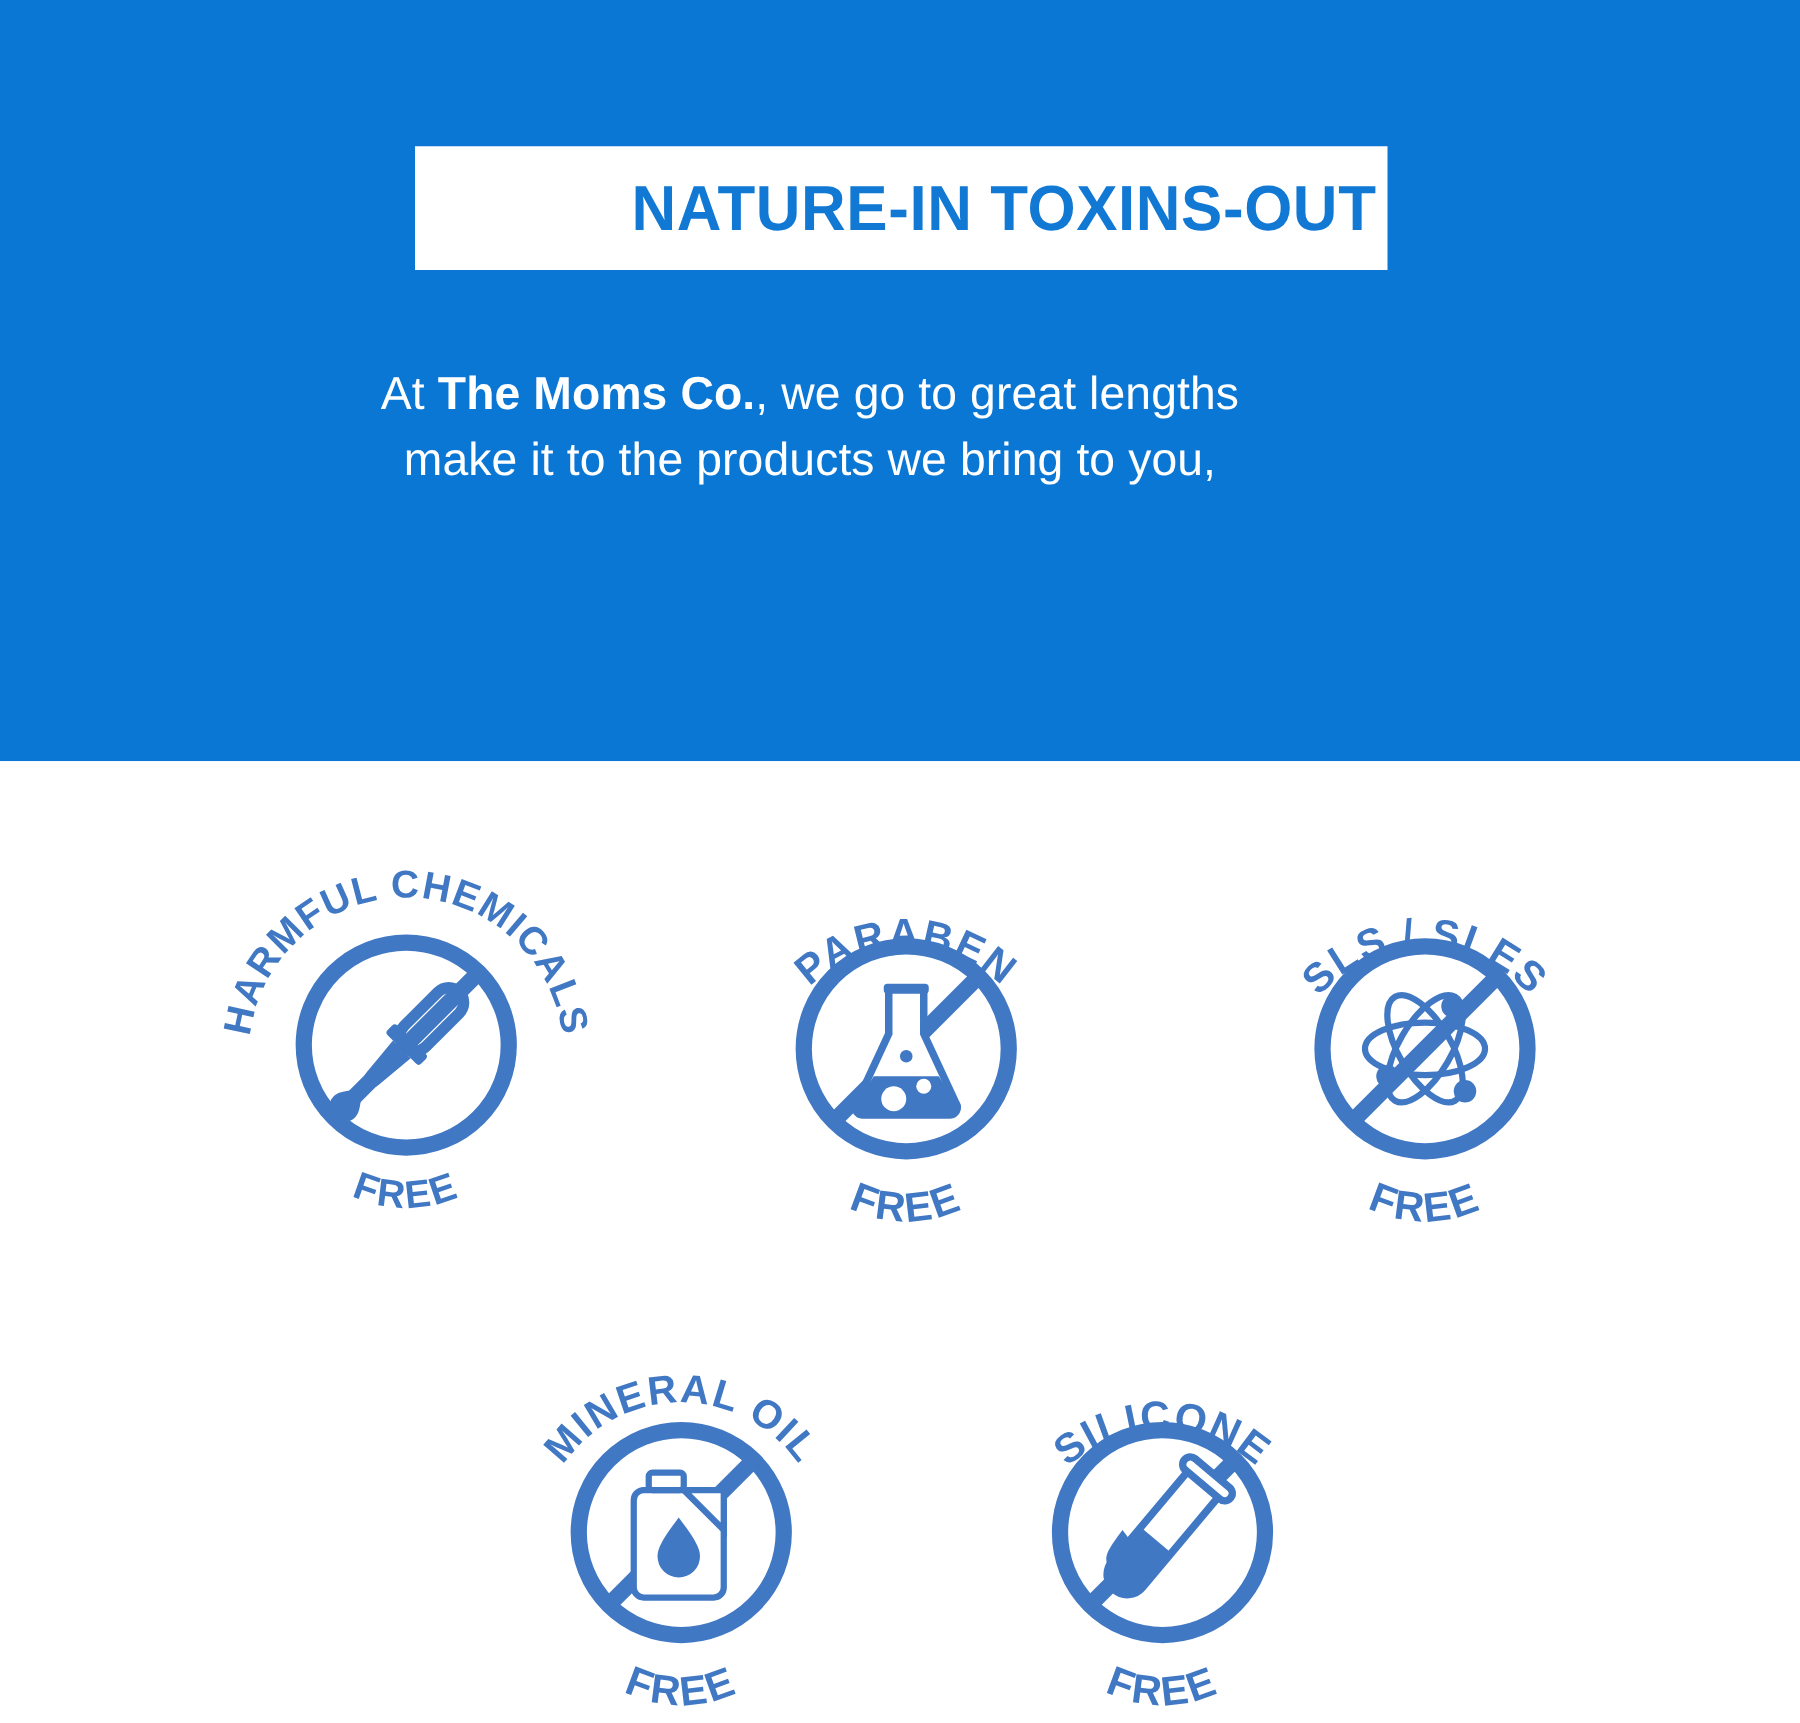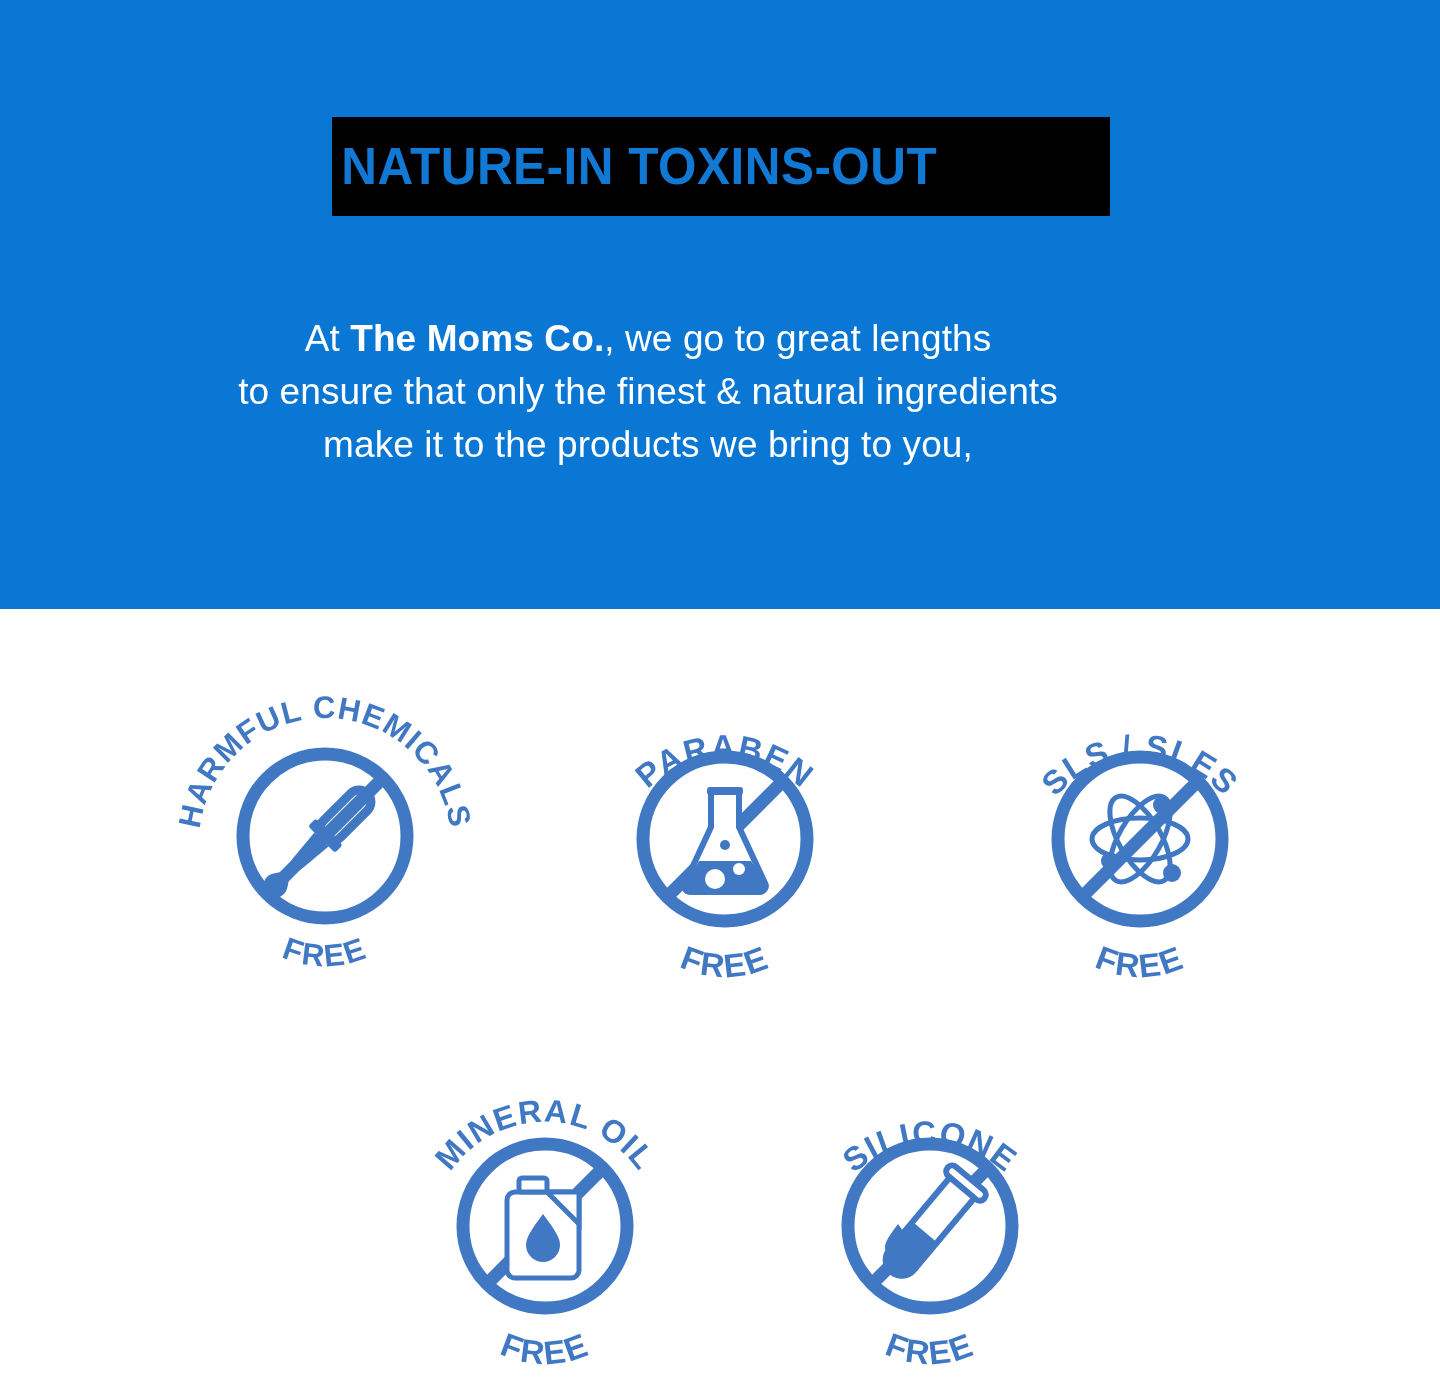--- a/index.html
+++ b/index.html
@@ -30,41 +30,41 @@
     height: 609px;
     background: #0a77d5;
   }
 
   .title-box {
     position: absolute;
     left: 332px;
     top: 117px;
     width: 778px;
     height: 99px;
-    background: #000000;
+    background: #ffffff;
     display: flex;
     align-items: center;
-    justify-content: flex-start;
+    justify-content: flex-end;
   }
 
   .title-text {
     color: #1178d4;
     font-family: "Liberation Sans", sans-serif;
     font-size: 51px;
     font-weight: bold;
     letter-spacing: 0.5px;
     line-height: 1;
     white-space: nowrap;
     transform: scaleX(0.97);
   }
 
   .hero-copy {
     position: absolute;
     left: 0;
-    top: 312px;
+    top: 288px;
     width: 1296px;
     text-align: center;
     color: #ffffff;
     font-family: "Liberation Sans", sans-serif;
     font-size: 37px;
     font-weight: 300;
     line-height: 53px;
     letter-spacing: 0.1px;
   }
   .hero-copy .line { display: block; white-space: nowrap; }
@@ -99,21 +99,20 @@
 <div id="page">
 
   <section class="hero">
 
     <div class="title-box">
       <span class="title-text">NATURE-IN TOXINS-OUT</span>
     </div>
 
     <div class="hero-copy">
       <span class="line"><span>At </span><b>The Moms Co.</b><span>, we go to great lengths</span></span>
-      <span class="line">to ensure that only the finest &amp; natural ingredients</span>
       <span class="line">make it to the products we bring to you,</span>
     </div>
 
   </section>
 
   <section class="badges">
 
     <div class="badge b1">
       <svg viewBox="0 0 300 300" xmlns="http://www.w3.org/2000/svg">
         <defs>

